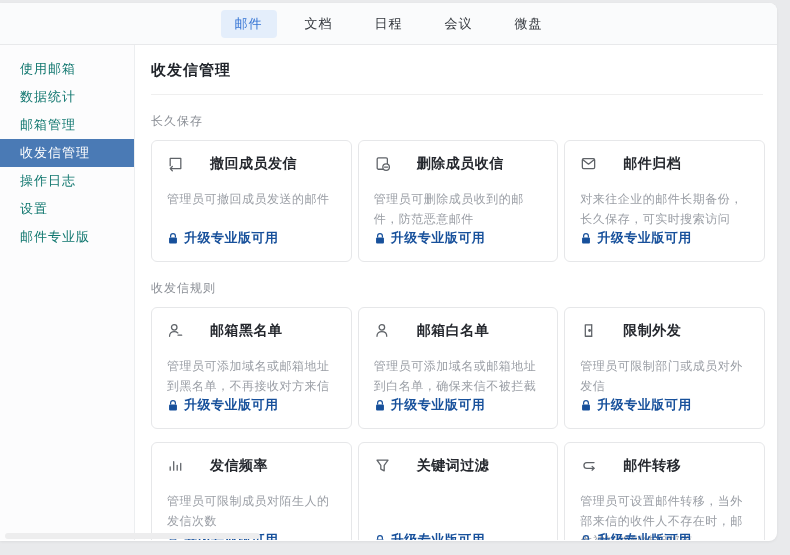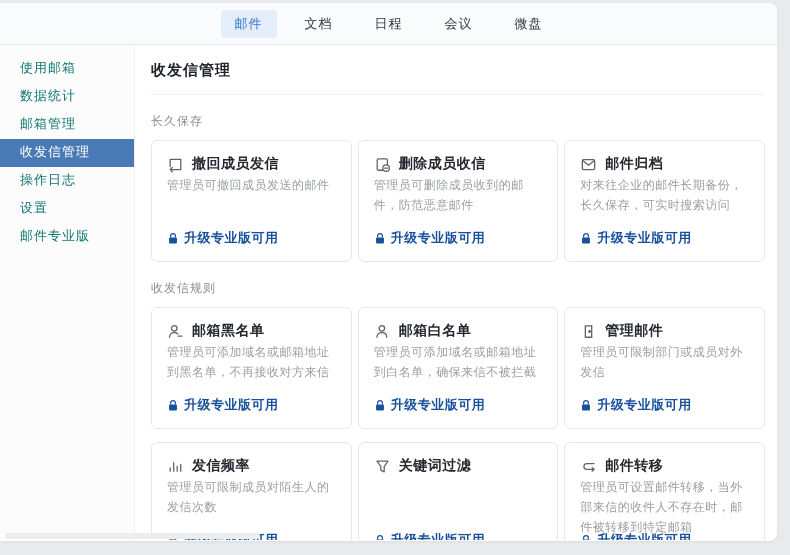--- a/index.html
+++ b/index.html
@@ -7,21 +7,20 @@
   body {
     font-family:"Liberation Sans","DejaVu Sans",sans-serif;
     background:#e9eaec;
     overflow:hidden;
   }
   .window {
     position:absolute; top:3px; left:0; width:777px; height:538px;
     background:#fff; border-radius:0 8px 8px 0;
     box-shadow:0 1px 3px rgba(0,0,0,.06);
     overflow:hidden;
-    font-family:Liberation Mono, monospace;
   }
   
   .topnav {
     height:42px; background:#fafbfc; border-bottom:1px solid #e8e9eb;
     display:flex; align-items:center; justify-content:center; gap:14px;
   }
   .tab {
     font-size:13px; color:#33373d; padding:5px 14px; border-radius:4px;
     cursor:pointer; letter-spacing:1px;
   }
@@ -40,24 +39,24 @@
   
   .main { flex:1; padding:14px 12px 0 16px; overflow:hidden; }
   .page-title { font-size:15px; font-weight:bold; color:#1f2329; letter-spacing:1px; padding:2px 0 14px 0; }
   .divider { height:1px; background:#efefef; margin-right:2px; }
   .section-label { font-size:12px; color:#8b8f96; letter-spacing:1px; margin:18px 0 10px 0; }
   .card-grid { display:grid; grid-template-columns:repeat(3,1fr); gap:13px 6px; }
   .card {
     position:relative; height:122px; border:1px solid #e6e7e9; border-radius:6px;
     background:#fff; padding:14px 15px; cursor:pointer;
   }
-  .card-head { display:flex; align-items:center; gap:8px; }
+  .card-head { display:flex; align-items:flex-start; gap:26px; }
   .card-title { font-size:14px; font-weight:bold; color:#25282e; letter-spacing:.5px; }
   .card-icon { width:17px; height:17px; flex:none; display:flex; }
-  .card-desc { font-size:12px; color:#9a9ea5; line-height:1.65; margin-top:4px; letter-spacing:.5px; }
+  .card-desc { font-size:12px; color:#9a9ea5; line-height:1.65; margin-top:17px; letter-spacing:.5px; }
   .card-link {
     position:absolute; left:15px; bottom:14px;
     display:flex; align-items:center; gap:5px;
     font-size:13px; font-weight:bold; color:#17509b; letter-spacing:.5px; cursor:pointer;
   }
   
   .hscroll { position:absolute; left:0; bottom:0; width:777px; height:9px; background:transparent; }
   .hscroll .thumb { position:absolute; left:5px; bottom:2px; width:255px; height:6px; background:#ededee; border-radius:3px; }
 </style>
 </head>
@@ -203,21 +202,21 @@
             </div>
             <div class="card">
               <div class="card-head">
                 <span class="card-icon">
                   <svg width="17" height="17" viewBox="0 0 16 16" fill="none" stroke="#5f6368" stroke-width="1.2" stroke-linecap="round" stroke-linejoin="round">
                     <path d="M11 2.6 H5 V13.4 H11"></path>
                     <path d="M11 2.6 V13.4"></path>
                     <circle cx="9" cy="8" r=".7" fill="#5f6368"></circle>
                   </svg>
                 </span>
-                <span class="card-title">管理邮件</span>
+                <span class="card-title">限制外发</span>
               </div>
               <div class="card-desc">管理员可限制部门或成员对外发信</div>
               <div class="card-link">
                 <span style="display: flex;">
                   <svg width="12" height="13" viewBox="0 0 14 15" fill="#17509b">
                     <path d="M4.2 6.2 V4.6 a2.8 2.8 0 0 1 5.6 0 V6.2" fill="none" stroke="#17509b" stroke-width="1.4"></path>
                     <rect x="2.4" y="6.2" width="9.2" height="7.2" rx="1.2"></rect>
                   </svg>
                 </span>
                 <span>升级专业版可用</span>

